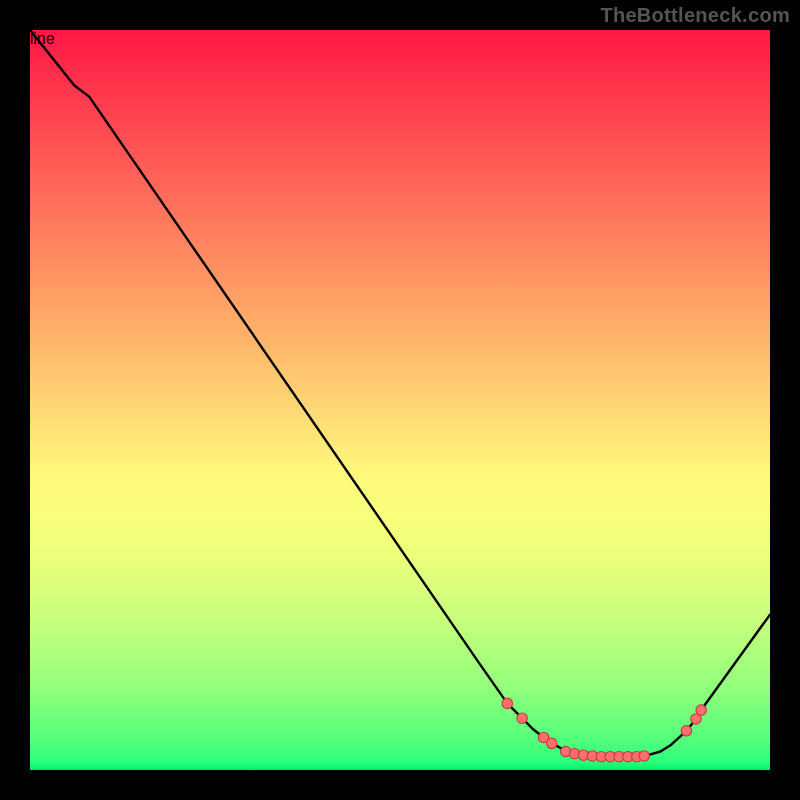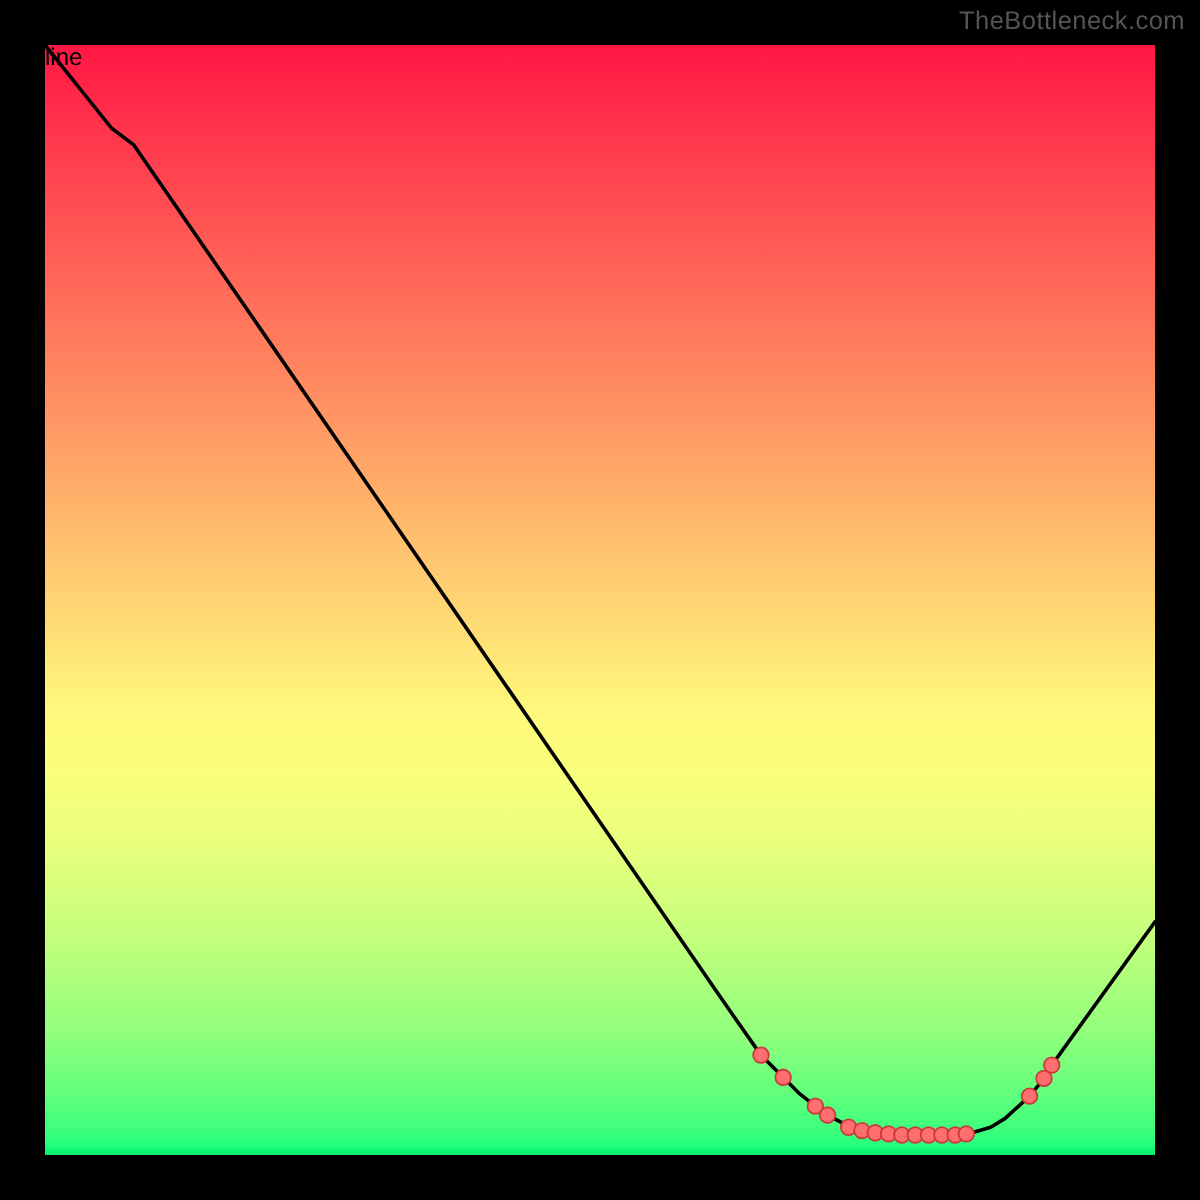--- a/index.html
+++ b/index.html
@@ -13,22 +13,22 @@
     background: #000;
     position: relative;
     overflow: hidden;
     font-family: Arial, sans-serif;
   }
   .watermark {
     position: absolute;
     top: 4px;
     right: 10px;
     color: #555;
-    font-size: 17px;
-    font-weight: 400;
+    font-size: 20px;
+    font-weight: 700;
     z-index: 10;
     letter-spacing: 0.3px;
   }
   .plot-area {
     position: absolute;
     left: 30px;
     top: 30px;
     width: 740px;
     height: 740px;
     background: linear-gradient(to bottom,

